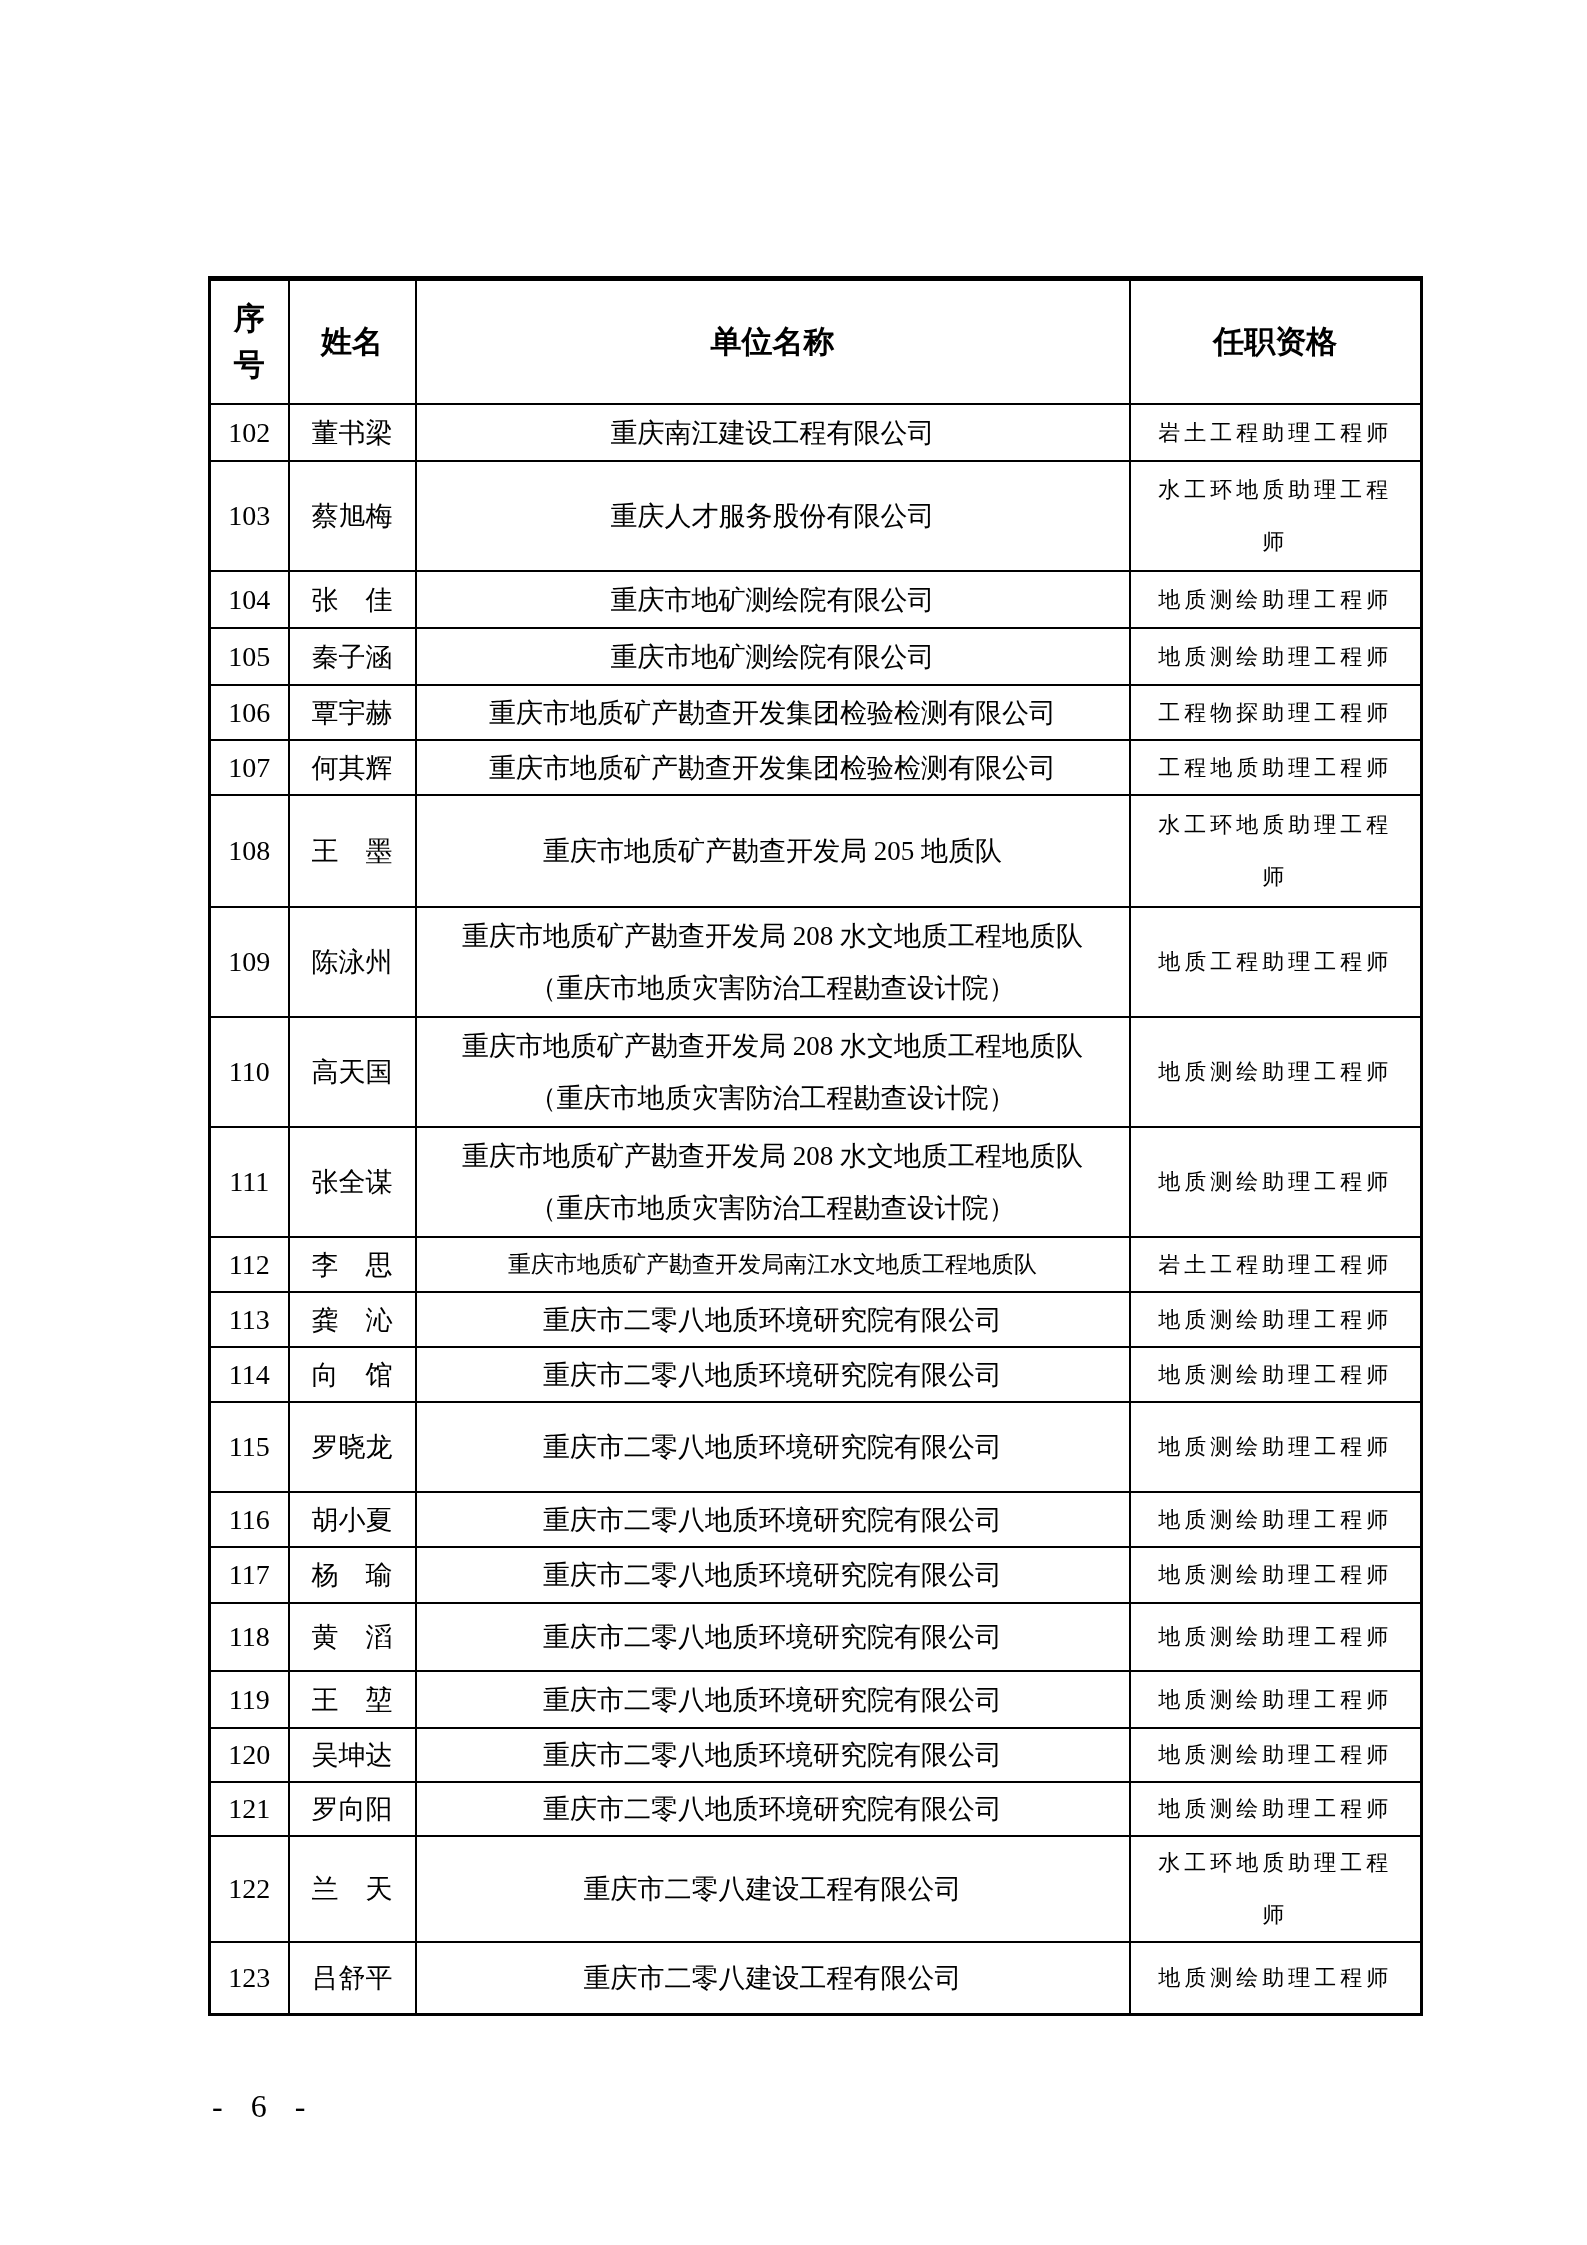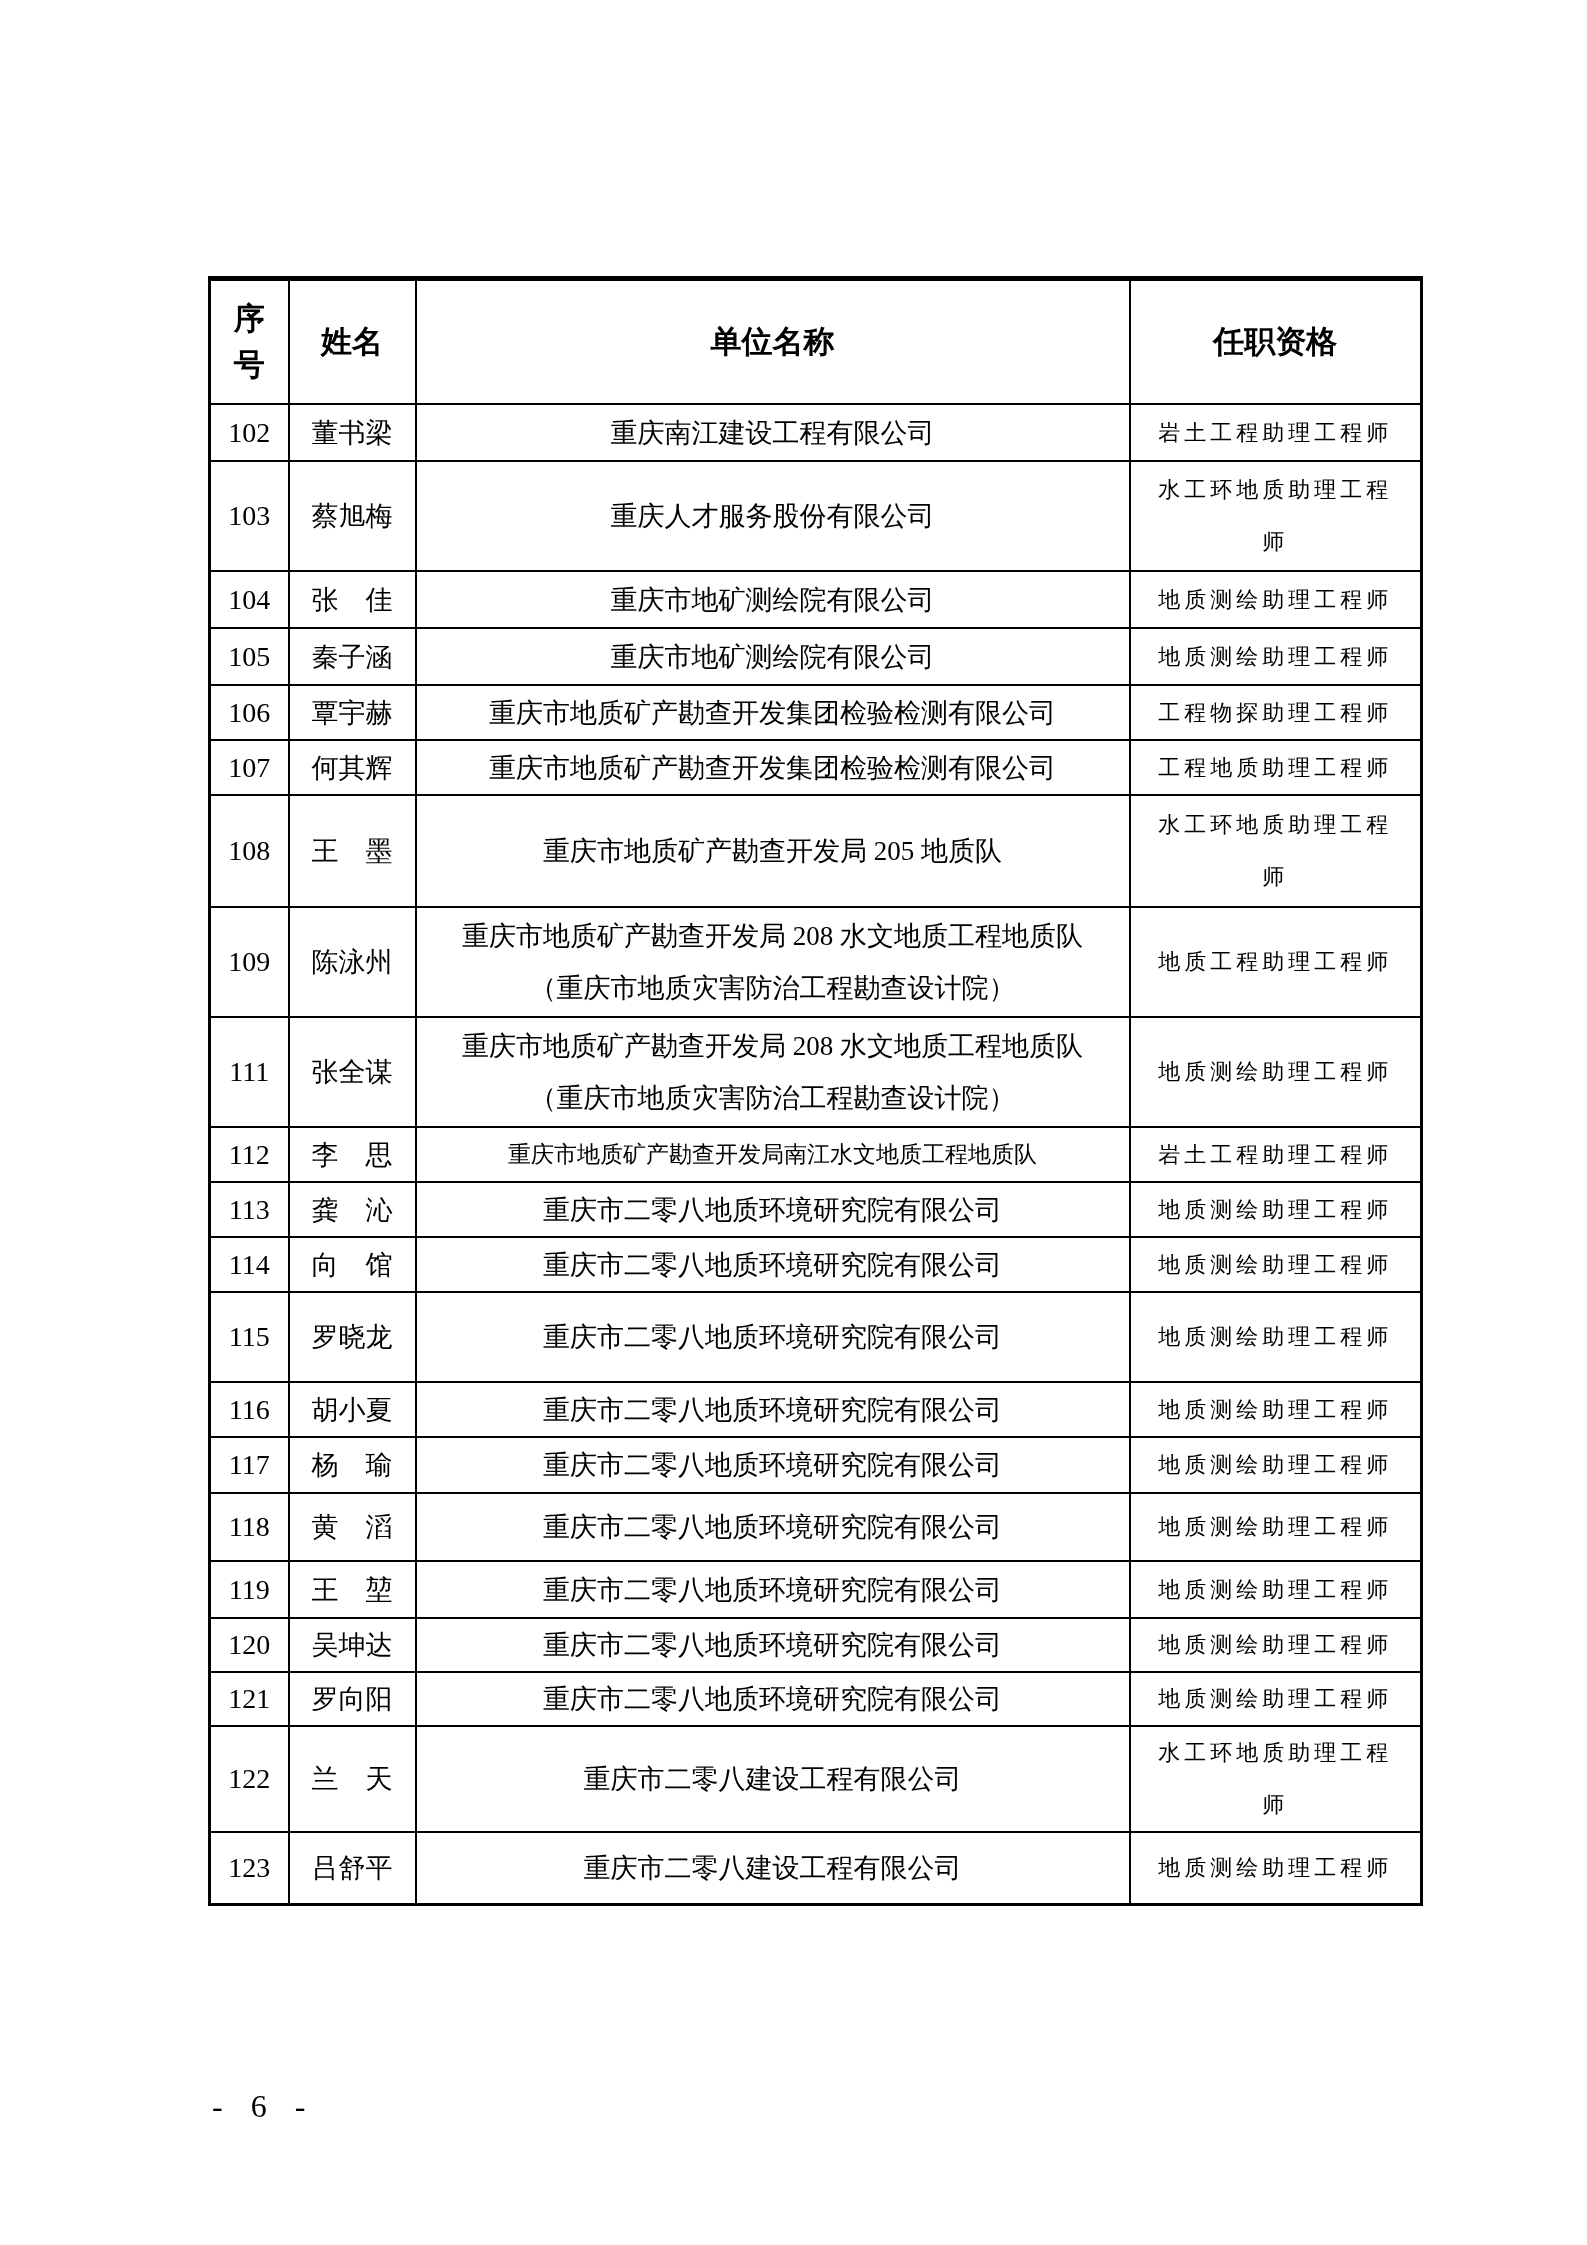--- a/index.html
+++ b/index.html
@@ -120,20 +120,27 @@
 师</td>
         </tr>
         <tr style="height: 110px;">
           <td class="c-no">109</td>
           <td class="c-name">陈泳州</td>
           <td class="c-org">重庆市地质矿产勘查开发局 208 水文地质工程地质队
 （重庆市地质灾害防治工程勘查设计院）</td>
           <td class="c-qual">地质工程助理工程师</td>
         </tr>
         <tr style="height: 110px;">
+          <td class="c-no">110</td>
+          <td class="c-name">高天国</td>
+          <td class="c-org">重庆市地质矿产勘查开发局 208 水文地质工程地质队
+（重庆市地质灾害防治工程勘查设计院）</td>
+          <td class="c-qual">地质测绘助理工程师</td>
+        </tr>
+        <tr style="height: 110px;">
           <td class="c-no">111</td>
           <td class="c-name">张全谋</td>
           <td class="c-org">重庆市地质矿产勘查开发局 208 水文地质工程地质队
 （重庆市地质灾害防治工程勘查设计院）</td>
           <td class="c-qual">地质测绘助理工程师</td>
         </tr>
         <tr style="height: 55px;">
           <td class="c-no">112</td>
           <td class="c-name">李　思</td>
           <td class="c-org small">重庆市地质矿产勘查开发局南江水文地质工程地质队</td>

